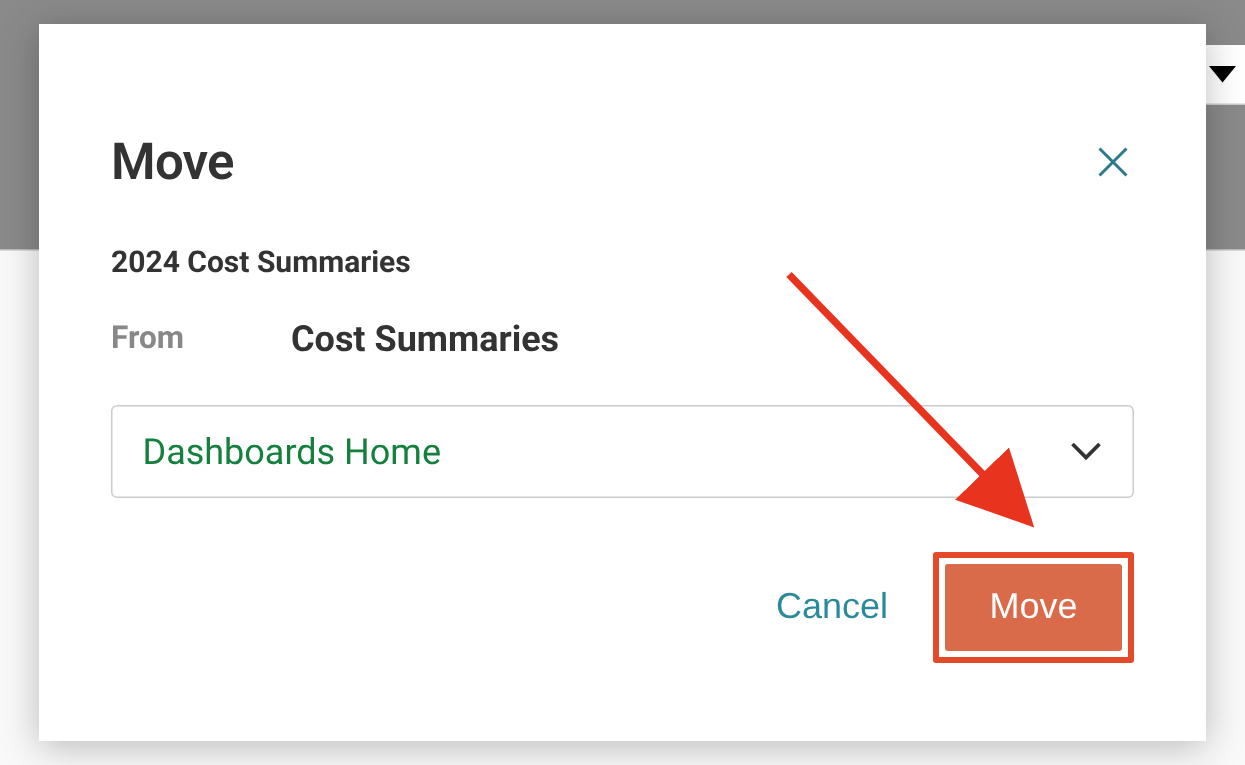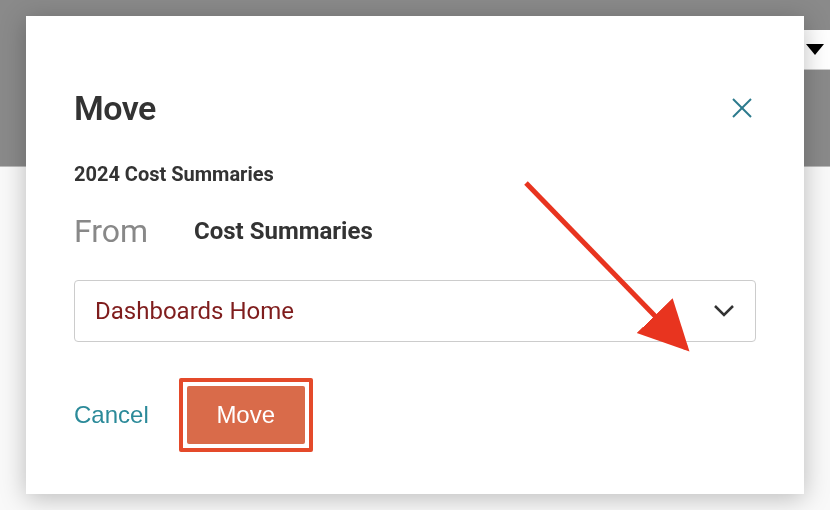--- a/index.html
+++ b/index.html
@@ -70,49 +70,50 @@
     color: #333;
     margin-bottom: 26px;
   }
   .row {
     display: flex;
     align-items: center;
     margin-bottom: 30px;
   }
   .row-label {
     width: 120px;
-    font-size: 32px;
+    font-size: 21px;
     color: #888;
-    font-weight: 400;
+    font-weight: 700;
   }
   .from-value {
     font-size: 24px;
     font-weight: 700;
     color: #333;
   }
   .to-select {
     flex: 1;
     height: 62px;
     border: 1px solid #ccc;
     border-radius: 4px;
     display: flex;
     align-items: center;
     justify-content: space-between;
     padding: 0 20px;
     cursor: pointer;
     background: #fff;
   }
   .to-select-text {
     font-size: 24px;
-    color: #7f1d1d;
+    color: #15803d;
     text-align: center;
   }
   .to-select svg { width: 22px; height: 14px; stroke: #333; stroke-width: 2.5; fill: none; }
   .actions {
     display: flex;
+    justify-content: flex-end;
     align-items: center;
     gap: 30px;
     margin-top: 36px;
   }
   .cancel-btn {
     font-size: 24px;
     color: #2b8a99;
     cursor: pointer;
     background: none;
     border: none;

